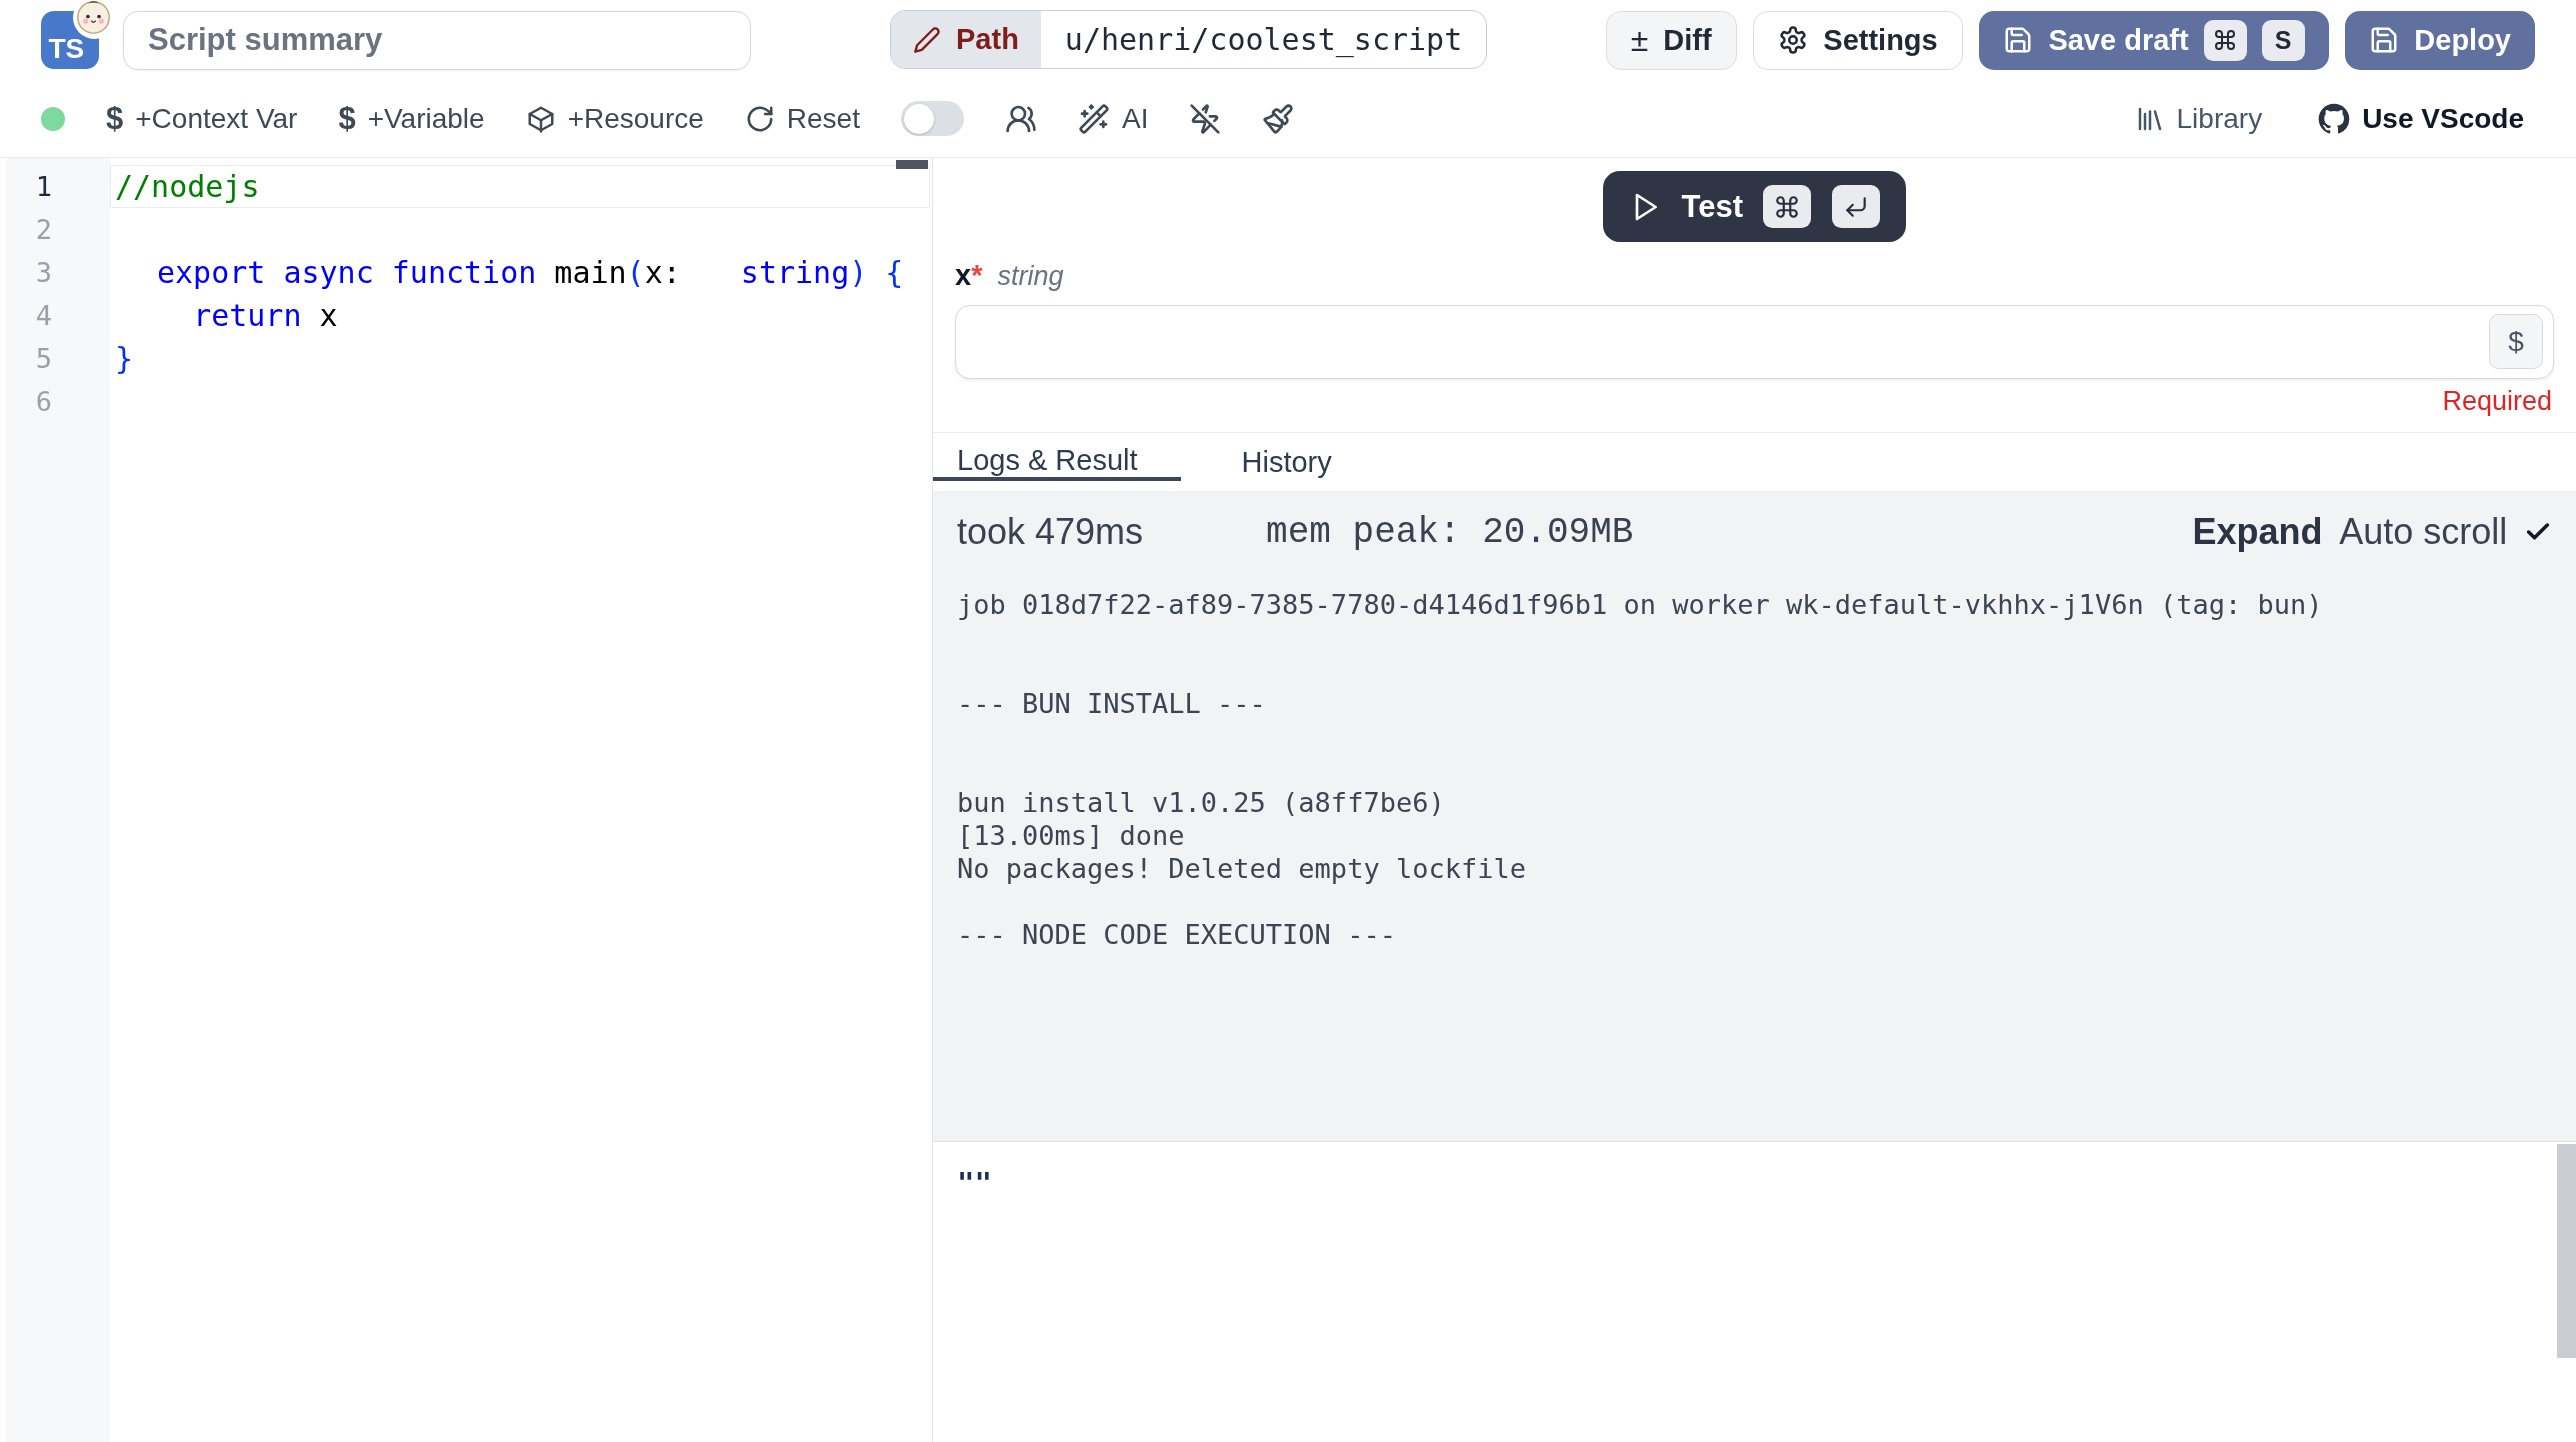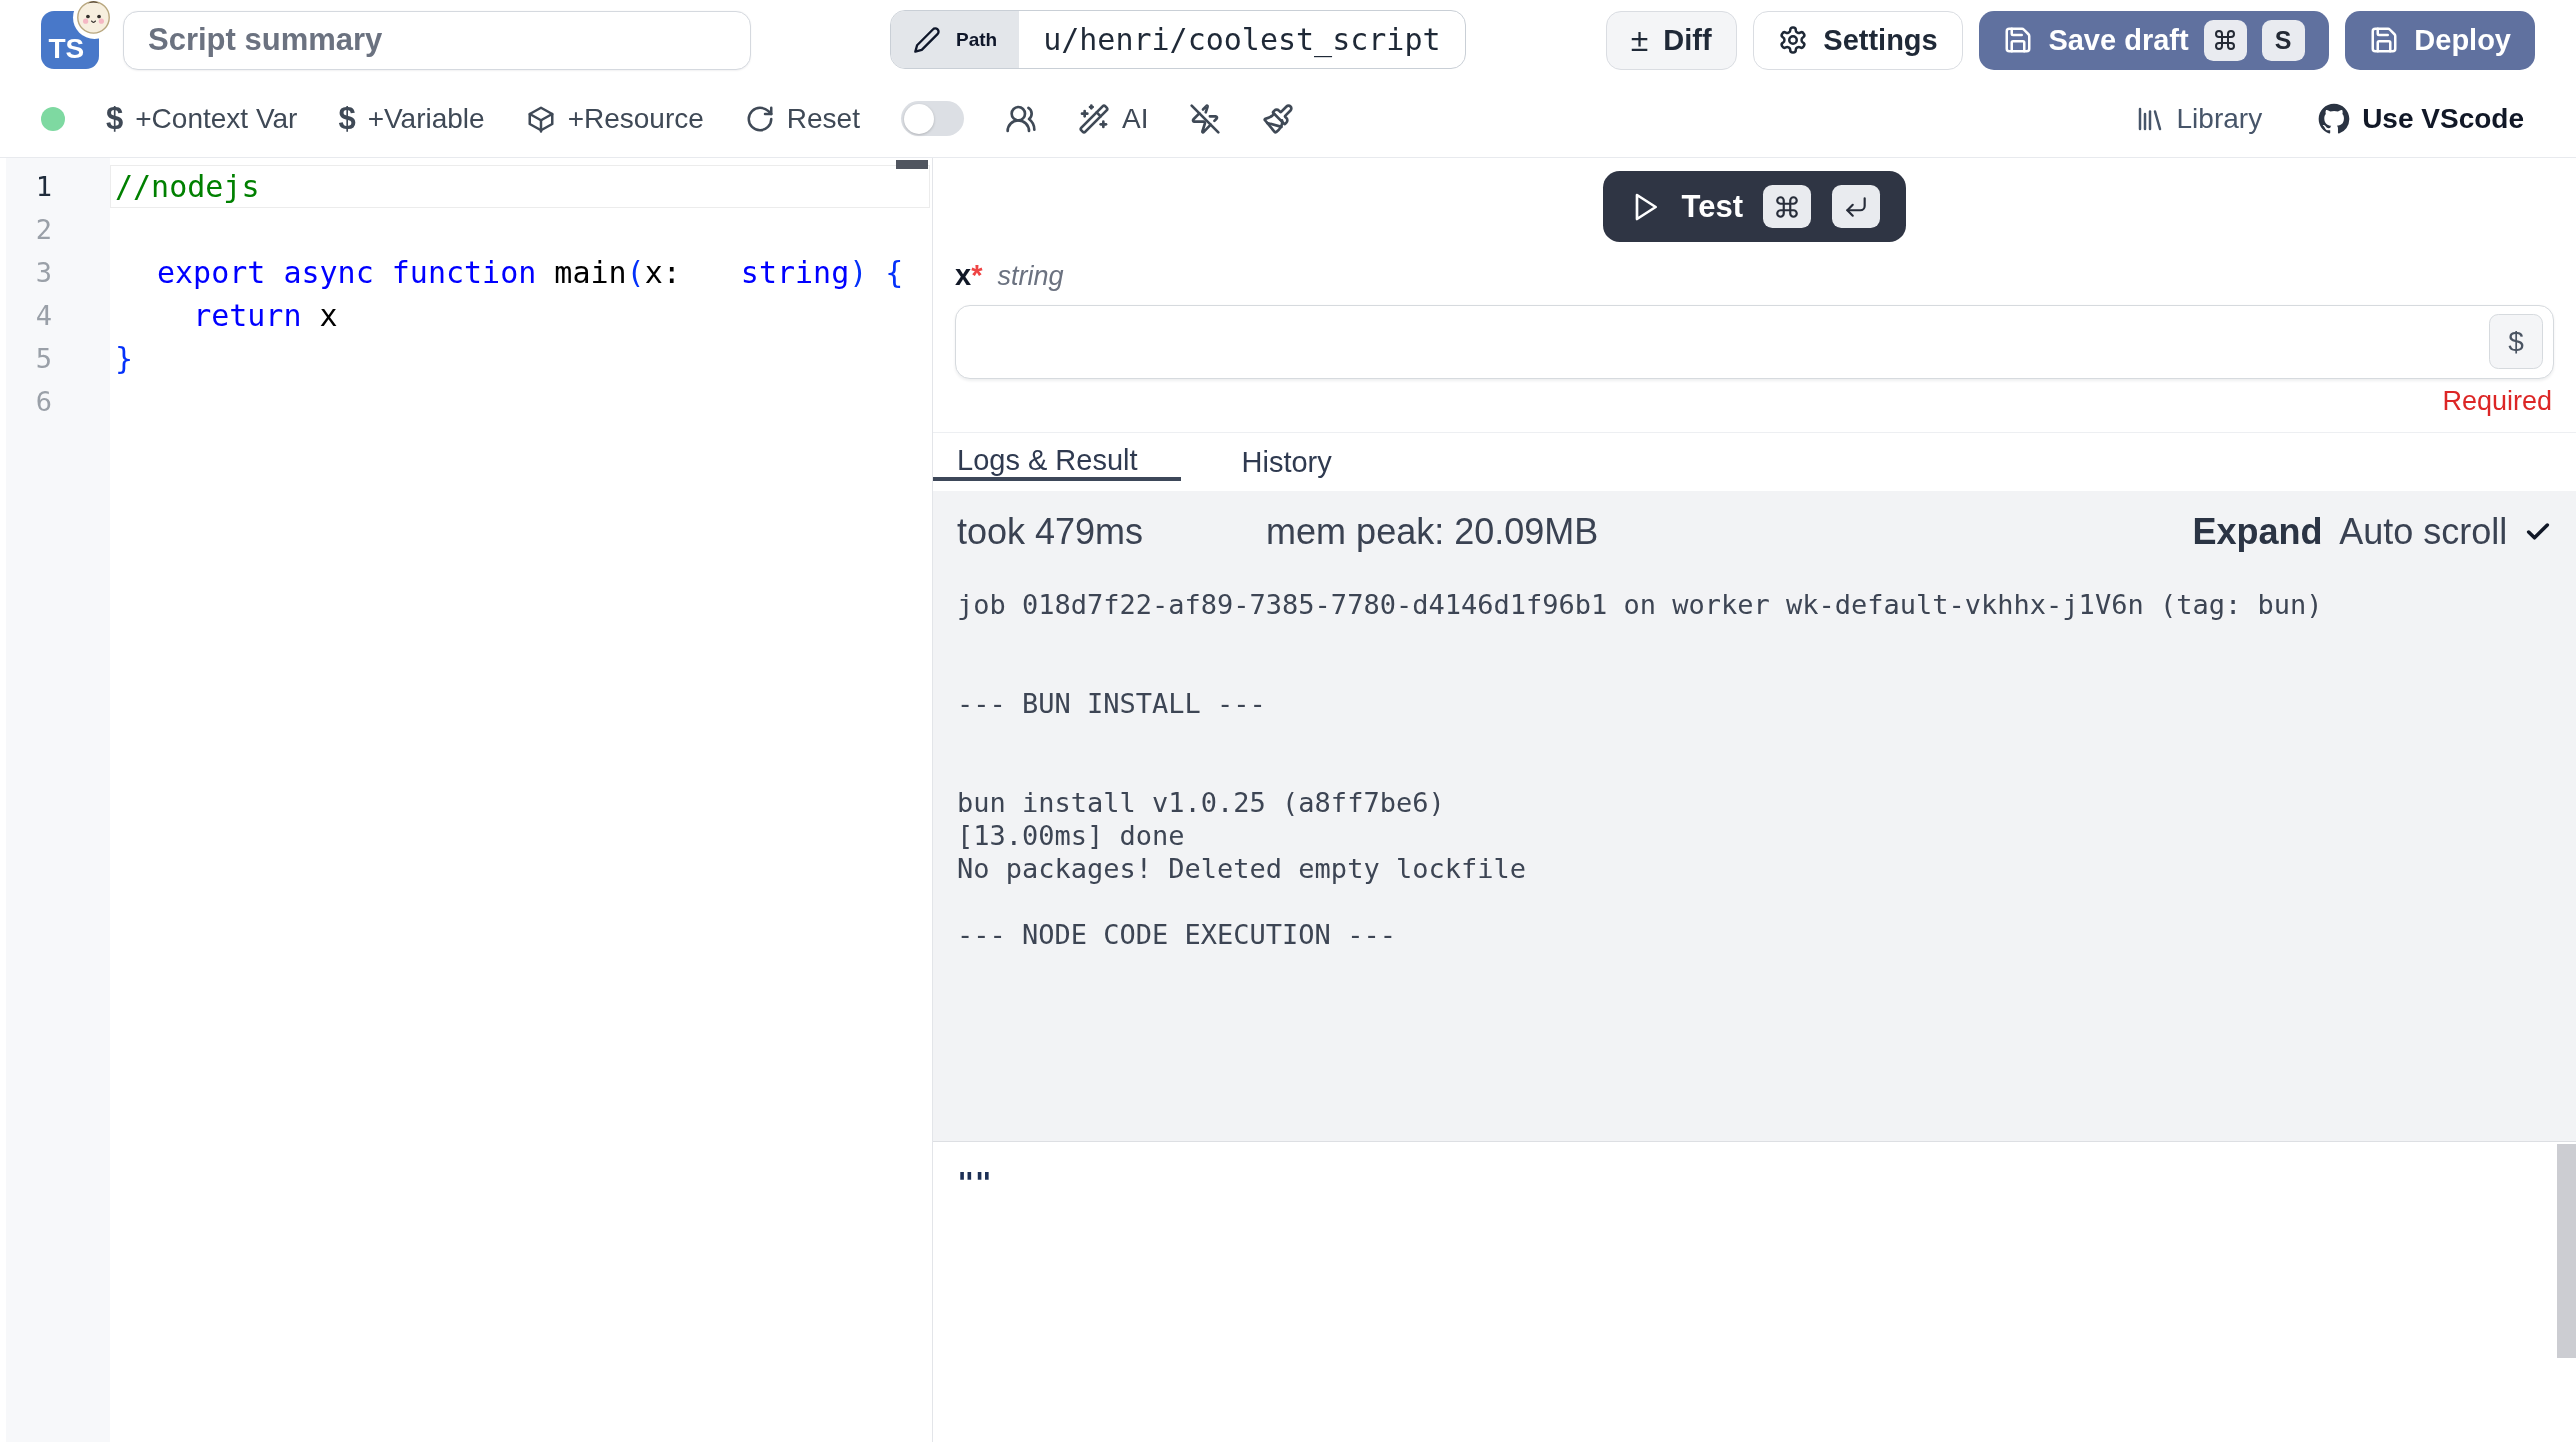--- a/index.html
+++ b/index.html
@@ -16,21 +16,21 @@
   .lang-badge { position:relative; width:58px; height:58px; background:#4878c9; border-radius:13px; color:#fff;
     font-weight:700; font-size:28px; display:flex; align-items:flex-end; padding:3.7px 7.4px; }
   .bun-wrap { position:absolute; top:-15px; right:-16.7px; width:43px; height:43px; background:#fff; border-radius:50%; padding:1.9px; }
   .summary-input { width:628px; height:59px; border:1.9px solid #d5d9df; border-radius:15px; padding:0 24px;
     font-family:"Liberation Sans",sans-serif; font-size:31px; font-weight:600; color:#374151; outline:none;
     box-shadow:0 0.9px 1.9px rgba(16,24,40,.06); }
   .summary-input::placeholder { color:#6b7280; opacity:1; }
   .path-pill { position:absolute; left:890px; top:10.2px; height:59px; display:flex; align-items:stretch;
     border:1.9px solid #c9cfd6; border-radius:15px; overflow:hidden; background:#fff; }
   .path-left { display:flex; align-items:center; gap:15px; background:#e3e6ea; padding:0 22px;
-    font-weight:700; font-size:19px; color:#0f172a; }
+    font-weight:700; font-size:29px; color:#7f1d1d; }
   .path-value { display:flex; align-items:center; padding:0 24px; font-family:"DejaVu Sans Mono",monospace;
     font-size:30px; color:#1f2937; }
   .top-right { margin-left:auto; display:flex; align-items:center; gap:16.7px; }
   .btn { height:59px; border-radius:15px; display:flex; align-items:center; gap:15px; padding:0 24px;
     font-size:29px; font-weight:700; cursor:pointer; }
   .btn-diff { background:#f4f5f7; border:1.9px solid #dadde2; color:#1f2937; }
   .btn-settings { background:#ffffff; border:1.9px solid #dadde2; color:#1f2937; }
   .btn-primary { background:#60719f; border:none; color:#ffffff; }
   .pm { font-size:32px; font-weight:400; line-height:1; }
   .kbd { background:#e9ebf0; color:#242a35; border-radius:9.3px; height:41px; min-width:43px; padding:0 7.4px;
@@ -87,21 +87,21 @@
     font-size:28px; color:#4b5563; cursor:pointer; }
   .required { color:#dc2626; font-size:27px; text-align:right; margin:7.4px 24px 0; }
 
   .tabs { display:flex; align-items:center; margin-top:15px; border-top:1.9px solid #edeff2; height:59px; }
   .tab { display:flex; align-items:center; font-size:29px; color:#2f3a50; cursor:pointer; }
   .tab-active { padding:0 43px 0 24px; border-bottom:4.6px solid #3d4759; }
   .tab-plain { padding:0 24px; margin-left:37px; }
 
   .log-panel { height:651px; background:#f2f3f5; border-bottom:1.9px solid #dddfe3; padding:20.4px 24px; }
   .status-row { display:flex; align-items:center; font-size:36px; color:#3a4252; }
-  .mem { margin-left:123px; }
+  .mem { margin-left:123px;font-family:Liberation Mono, monospace; }
   .status-right { margin-left:auto; display:flex; align-items:center; gap:16.7px; }
   .expand { font-weight:700; color:#2b3444; cursor:pointer; }
   .autoscroll { color:#3a4252; cursor:pointer; }
   .log-text { margin-top:35px; font-family:"DejaVu Sans Mono",monospace; font-size:27px; line-height:33px;
     color:#3d4554; white-space:pre; }
 
   .result-area { position:relative; flex:1; background:#fff; padding:24px 0 0 24px; }
   .result-value { font-family:"DejaVu Sans Mono",monospace; font-size:29px; font-weight:700; color:#1c2f55; }
   .scroll-thumb { position:absolute; top:1.9px; right:0; width:18.6px; height:214px; background:#cccdd2; }
 </style>

